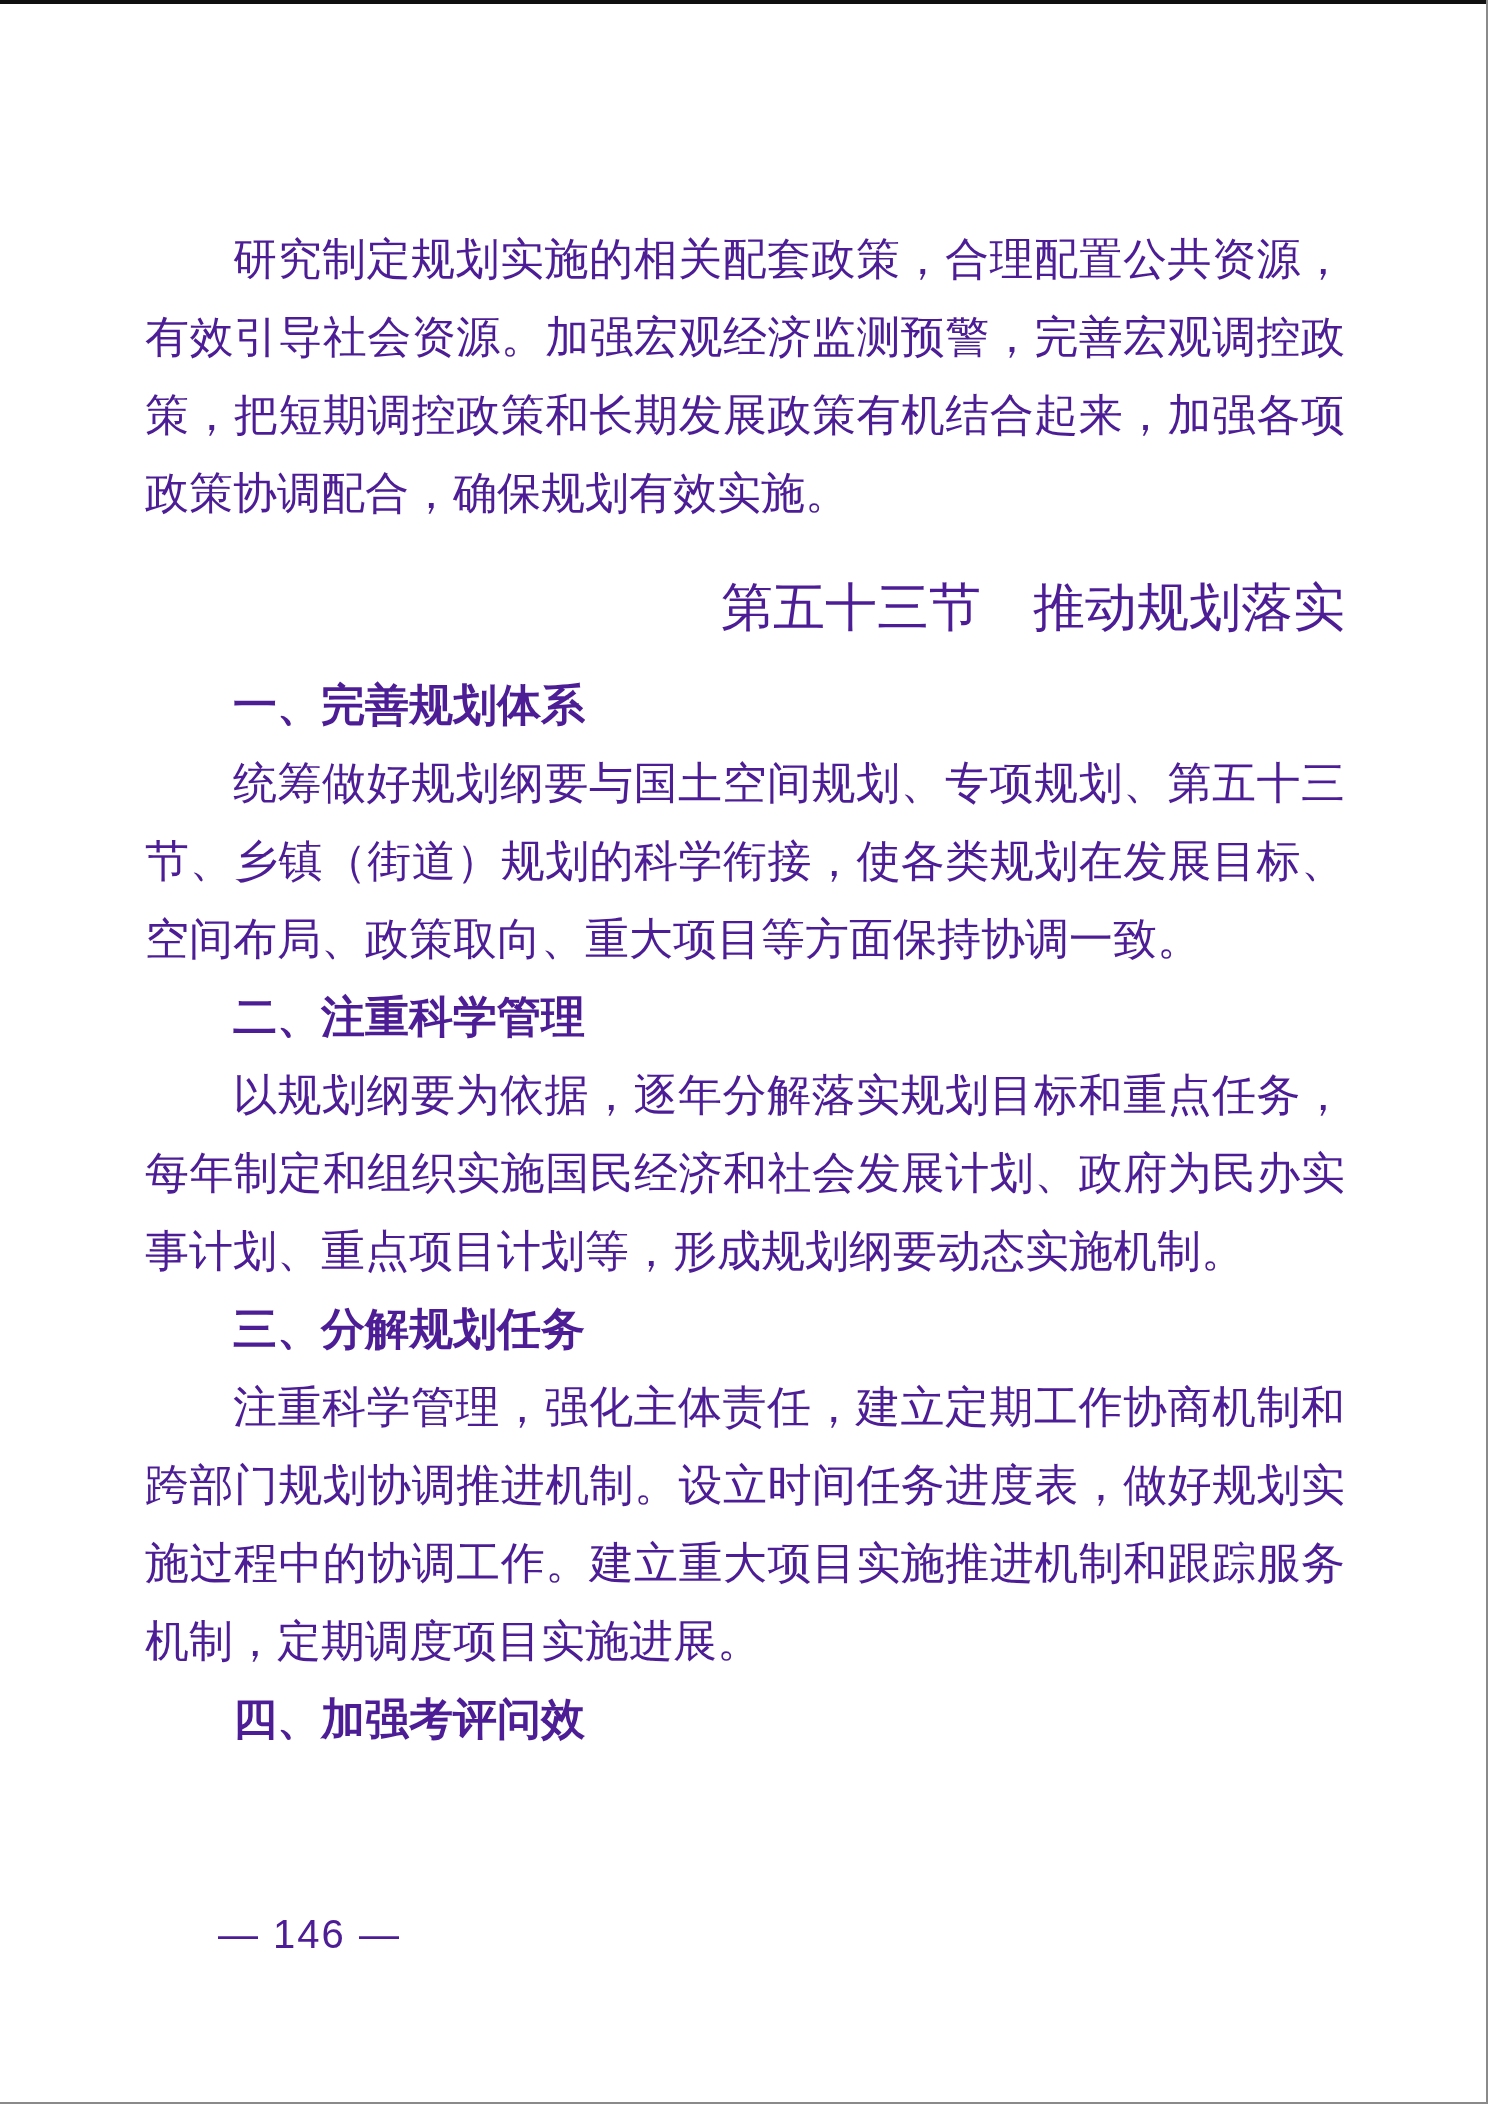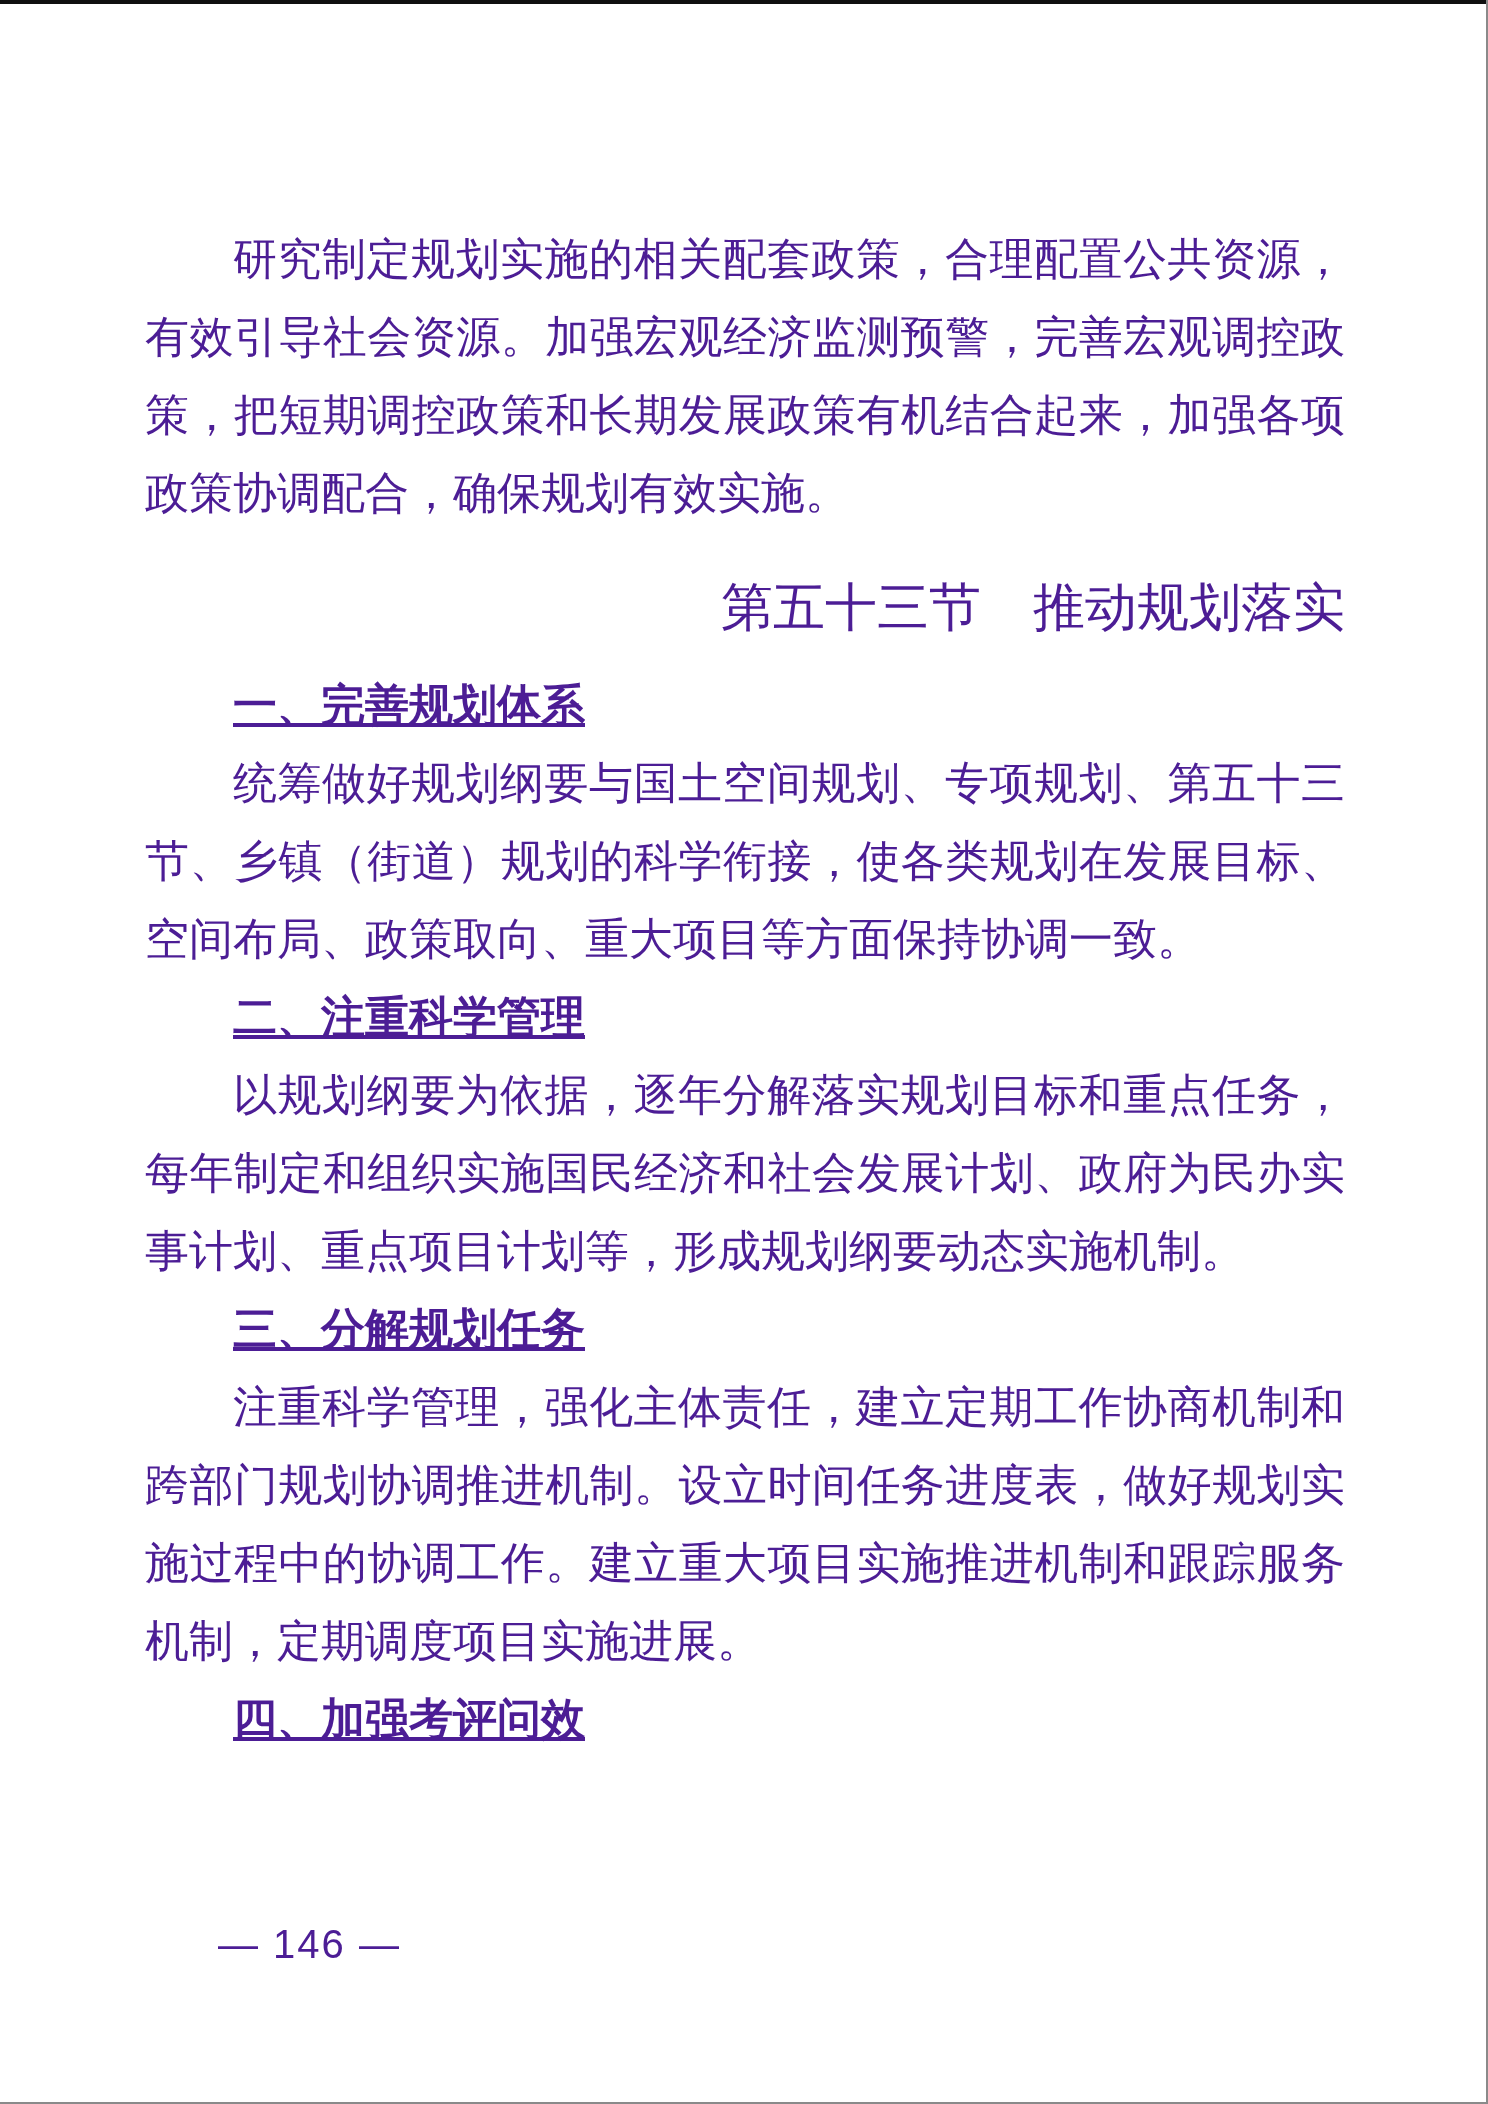--- a/index.html
+++ b/index.html
@@ -55,30 +55,28 @@
     font-weight: normal;
     font-size: 52px;
   }
   .subhead {
     margin: 0;
     text-indent: 88px;
     font-weight: bold;
     font-size: 44px;
     line-height: 78px;
     text-align: left;
-    text-decoration: underline;
   }
   .footer-page-number {
     position: absolute;
     left: 218px;
     top: 1912px;
     font-size: 40px;
     line-height: 44px;
     letter-spacing: 2px;
-    margin-top: 10px;
   }
 </style>
 </head>
 <body>
 
 <div class="page">
   <div class="top-bar"></div>
   <div class="right-edge"></div>
   <div class="bottom-edge"></div>
 

